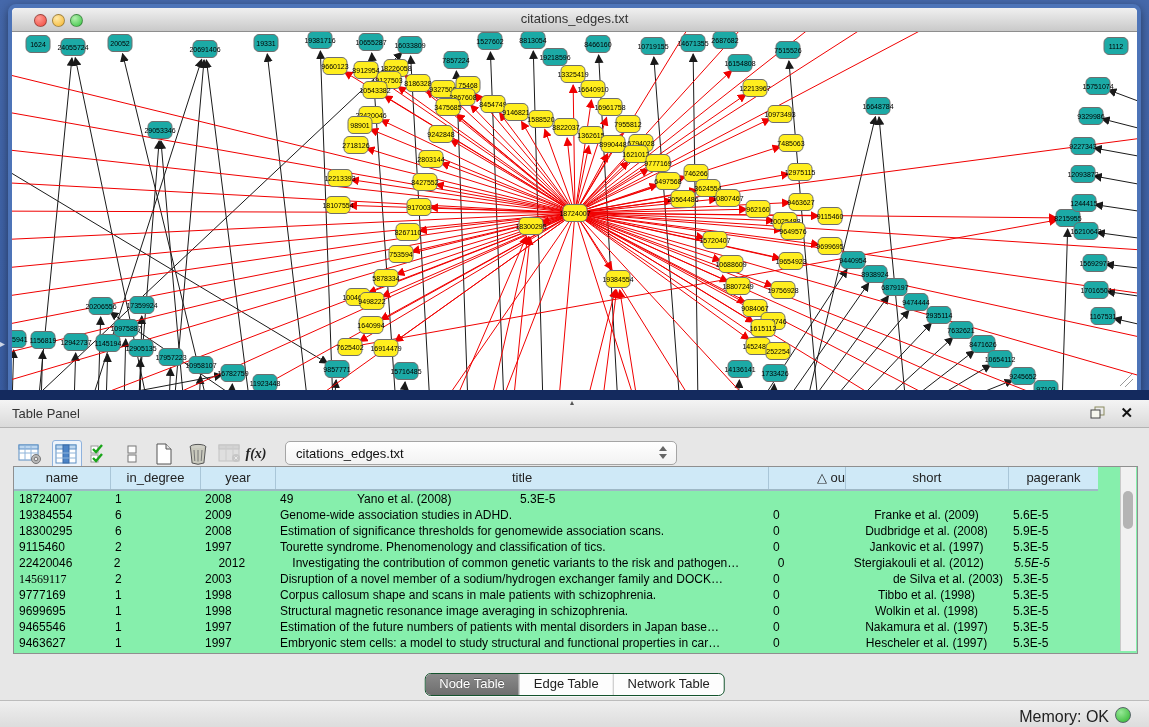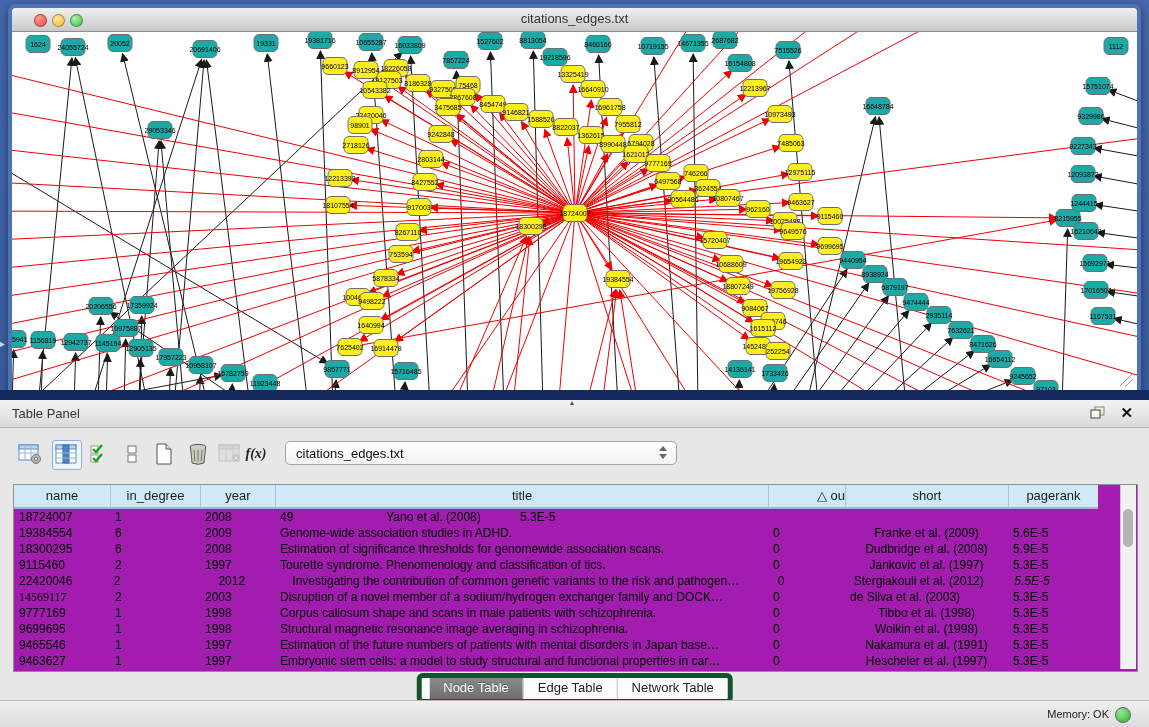--- a/index.html
+++ b/index.html
@@ -32,39 +32,39 @@
   .tbtn{position:absolute;top:2px;width:28px;height:28px;display:flex;align-items:center;justify-content:center;cursor:pointer;}
   .tbtn.framed{border:1px solid #8fb2dd;border-radius:3px;background:#eef4fb;}
   .fx{font-family:"Liberation Serif",serif;font-style:italic;font-size:14px;font-weight:bold;color:#222;}
   #table-select{position:absolute;left:285px;top:3px;width:392px;height:24px;background:linear-gradient(180deg,#ffffff,#f2f2f2);
        border:1px solid #a5a5a5;border-radius:5px;box-sizing:border-box;cursor:pointer;}
   #table-select .val{position:absolute;left:10px;top:4px;font-size:13px;color:#111;}
   #table-select .arrows{position:absolute;right:9px;top:4px;}
   #table-select .arrows i{display:block;width:0;height:0;border-left:4px solid transparent;border-right:4px solid transparent;}
   #table-select .arrows i.up{border-bottom:5px solid #666;margin-bottom:3px;}
   #table-select .arrows i.dn{border-top:5px solid #666;}
-  #tablebox{position:absolute;left:13px;top:84px;width:1125px;height:188px;background:#a21caf;
+  #tablebox{position:absolute;left:13px;top:66px;width:1125px;height:188px;background:#86efac;
        border:1px solid #8f8f8f;box-sizing:border-box;overflow:hidden;}
   #grid{position:absolute;left:0;top:0;width:1084px;}
   .hrow{display:flex;height:22px;background:#cfe9f7;border-bottom:2px solid #9fb8c6;}
   .hcell{font-size:13px;color:#222;text-align:center;line-height:21px;border-left:1px solid #a9c6d8;
         overflow:hidden;white-space:nowrap;box-sizing:border-box;cursor:pointer;}
   .hcell:first-child{border-left:none;}
   .brow{display:flex;height:16px;cursor:default;}
   .bcell{font-size:12px;color:#000;line-height:16px;padding:0 5px;overflow:hidden;white-space:nowrap;box-sizing:border-box;}
   #vscroll{position:absolute;right:1px;top:0;width:15px;height:184px;background:#f1f1f1;border-left:1px solid #c9c9c9;}
   #vthumb{position:absolute;left:2px;top:24px;width:10px;height:38px;border-radius:5px;background:#b4b4b4;}
   #tabs{position:absolute;left:50%;transform:translateX(-50%);top:273px;height:21px;display:flex;
-        border:5px solid #14532d;border-radius:6px;overflow:hidden;background:#fdfdfd;box-shadow:0 1px 0 rgba(255,255,255,.7);padding-left:8px;}
+        border:1px solid #14532d;border-radius:6px;overflow:hidden;background:#fdfdfd;box-shadow:0 1px 0 rgba(255,255,255,.7);}
   .tab{font-size:13px;line-height:20px;padding:0 14px;color:#222;cursor:pointer;border-left:1px solid #c2c2c2;}
   .tab:first-child{border-left:none;}
   .tab.sel{background:linear-gradient(180deg,#8a8a8a,#6e6e6e);color:#fff;text-shadow:0 -1px 0 rgba(0,0,0,.3);}
   #statusbar{position:absolute;left:0;top:300px;width:100%;height:27px;
         background:linear-gradient(180deg,#efefef,#dcdcdc);border-top:1px solid #bcbcbc;}
-  #statusbar .mem{position:absolute;right:40px;top:7px;font-size:11px;color:#222;}
+  #statusbar .mem{position:absolute;right:40px;top:7px;font-size:16px;color:#222;}
   #statusdot{position:absolute;right:18px;top:6px;width:14px;height:14px;border-radius:50%;
         border:1px solid #566;background:radial-gradient(circle at 35% 30%,#97e897,#2db42d);}
   #desktop-strip{position:absolute;left:0;top:390px;width:100%;height:10px;background:#142a5e;}
   #left-caret{position:absolute;left:0px;top:338px;color:#d7dff0;font-size:10px;}
 </style>
 </head>
 <body>
 
 <span id="left-caret">▸</span>
 
@@ -864,21 +864,21 @@
           <div class="hcell" style="width: 493px;">title</div>
           <div class="hcell" style="width: 77px; padding-left: 48px;">△ out_de…</div>
           <div class="hcell" style="width: 163px;">short</div>
           <div class="hcell" style="width: 90px;">pagerank</div>
         </div>
         <div class="brow">
           <div class="bcell" style="width: 96px;">18724007</div>
           <div class="bcell" style="width: 90px;">1</div>
           <div class="bcell" style="width: 75px;">2008</div>
           <div class="bcell" style="width: 77px;">49</div>
-          <div class="bcell" style="width: 163px; text-align: center;">Yano et al. (2008)</div>
+          <div class="bcell" style="width: 163px; ">Yano et al. (2008)</div>
           <div class="bcell" style="width: 90px;">5.3E-5</div>
         </div>
         <div class="brow">
           <div class="bcell" style="width: 96px;">19384554</div>
           <div class="bcell" style="width: 90px;">6</div>
           <div class="bcell" style="width: 75px;">2009</div>
           <div class="bcell" style="width: 493px;">Genome-wide association studies in ADHD.</div>
           <div class="bcell" style="width: 77px;">0</div>
           <div class="bcell" style="width: 163px; text-align: center;">Franke et al. (2009)</div>
           <div class="bcell" style="width: 90px;">5.6E-5</div>
@@ -909,21 +909,21 @@
           <div class="bcell" style="width: 77px;">0</div>
           <div class="bcell" style="width: 163px; text-align: left;">Stergiakouli et al. (2012)</div>
           <div class="bcell" style="width: 90px; font-style: italic;">5.5E-5</div>
         </div>
         <div class="brow">
           <div class="bcell" style="width: 96px; font-family: Liberation Serif, serif;">14569117</div>
           <div class="bcell" style="width: 90px;">2</div>
           <div class="bcell" style="width: 75px;">2003</div>
           <div class="bcell" style="width: 493px;">Disruption of a novel member of a sodium/hydrogen exchanger family and DOCK…</div>
           <div class="bcell" style="width: 77px;">0</div>
-          <div class="bcell" style="width: 163px; text-align: left;">de Silva et al. (2003)</div>
+          <div class="bcell" style="width: 163px; text-align: right;">de Silva et al. (2003)</div>
           <div class="bcell" style="width: 90px;">5.3E-5</div>
         </div>
         <div class="brow">
           <div class="bcell" style="width: 96px;">9777169</div>
           <div class="bcell" style="width: 90px;">1</div>
           <div class="bcell" style="width: 75px;">1998</div>
           <div class="bcell" style="width: 493px;">Corpus callosum shape and scans in male patients with schizophrenia.</div>
           <div class="bcell" style="width: 77px;">0</div>
           <div class="bcell" style="width: 163px; text-align: center;">Tibbo et al. (1998)</div>
           <div class="bcell" style="width: 90px;">5.3E-5</div>
@@ -936,21 +936,21 @@
           <div class="bcell" style="width: 77px;">0</div>
           <div class="bcell" style="width: 163px; text-align: center;">Wolkin et al. (1998)</div>
           <div class="bcell" style="width: 90px;">5.3E-5</div>
         </div>
         <div class="brow">
           <div class="bcell" style="width: 96px;">9465546</div>
           <div class="bcell" style="width: 90px;">1</div>
           <div class="bcell" style="width: 75px;">1997</div>
           <div class="bcell" style="width: 493px;">Estimation of the future numbers of patients with mental disorders in Japan base…</div>
           <div class="bcell" style="width: 77px;">0</div>
-          <div class="bcell" style="width: 163px; text-align: center;">Nakamura et al. (1991)</div>
+          <div class="bcell" style="width: 163px; text-align: center;">Nakamura et al. (1997)</div>
           <div class="bcell" style="width: 90px;">5.3E-5</div>
         </div>
         <div class="brow">
           <div class="bcell" style="width: 96px;">9463627</div>
           <div class="bcell" style="width: 90px;">1</div>
           <div class="bcell" style="width: 75px;">1997</div>
           <div class="bcell" style="width: 493px;">Embryonic stem cells: a model to study structural and functional properties in car…</div>
           <div class="bcell" style="width: 77px;">0</div>
           <div class="bcell" style="width: 163px; text-align: center;">Hescheler et al. (1997)</div>
           <div class="bcell" style="width: 90px;">5.3E-5</div>

